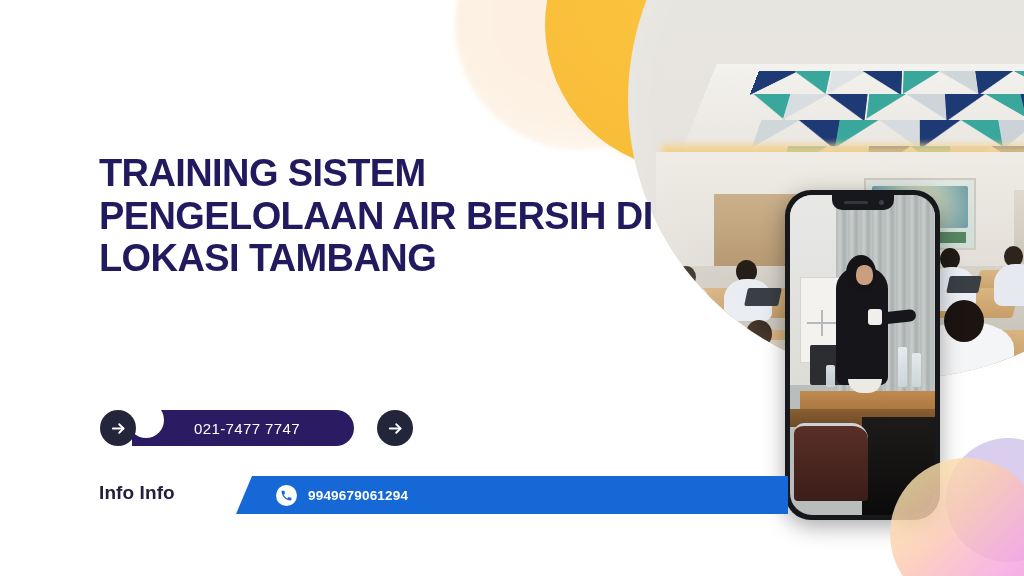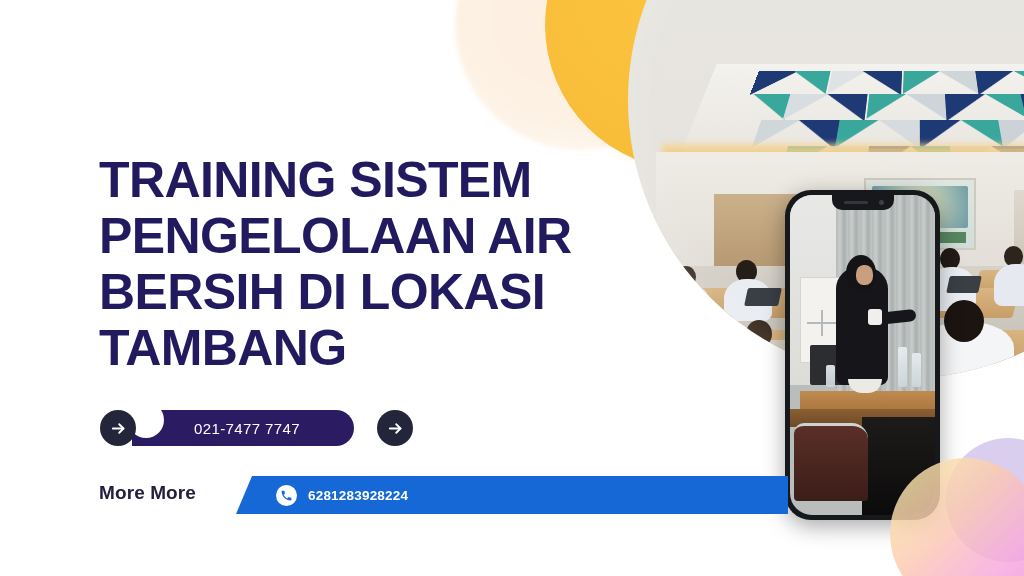--- a/index.html
+++ b/index.html
@@ -235,21 +235,21 @@
   .ph-bowl {
     position: absolute; left: 58px; top: 184px; width: 34px; height: 14px;
     background: #eceae5; border-radius: 0 0 14px 14px;
   }
 
   
   .headline {
     position: absolute; left: 99px; top: 152px;
     width: 560px;
     color: #211a5e;
-    font-size: 50px;
+    font-size: 38px;
     font-weight: 700;
     line-height: 1.12;
     letter-spacing: -0.6px;
     text-transform: uppercase;
   }
 
   
   .pill-row { position: absolute; left: 100px; top: 402px; display: flex; gap: 23px; }
   .pill {
     position: relative;
@@ -460,29 +460,29 @@
       <div class="pill-badge">
         <svg width="17" height="17" viewBox="0 0 24 24" fill="none" stroke="#ffffff" stroke-width="2.6" stroke-linecap="round" stroke-linejoin="round">
           <line x1="4" y1="12" x2="19" y2="12"></line>
           <polyline points="13 6 19 12 13 18"></polyline>
         </svg>
       </div>
     </div>
 
   </div>
 
-  <div class="moreinfo-label">More More</div>
+  <div class="moreinfo-label">Info Info</div>
 
   <div class="info-bar">
 
     <div class="info-item">
       <span class="info-ic">
         <svg width="13" height="13" viewBox="0 0 24 24" fill="#1568d6">
           <path d="M6.6 10.8c1.4 2.8 3.8 5.1 6.6 6.6l2.2-2.2c.3-.3.7-.4 1-.2 1.1.4 2.4.6 3.6.6.6 0 1 .4 1 1V20c0 .6-.4 1-1 1C10.6 21 3 13.4 3 4c0-.6.4-1 1-1h3.5c.6 0 1 .4 1 1 0 1.3.2 2.5.6 3.6.1.4 0 .8-.2 1l-2.3 2.2z"></path>
         </svg>
       </span>
-      <span class="info-text">6281283928224</span>
+      <span class="info-text">9949679061294</span>
     </div>
 
 
   </div>
 
 </div>
 
 </body></html>

